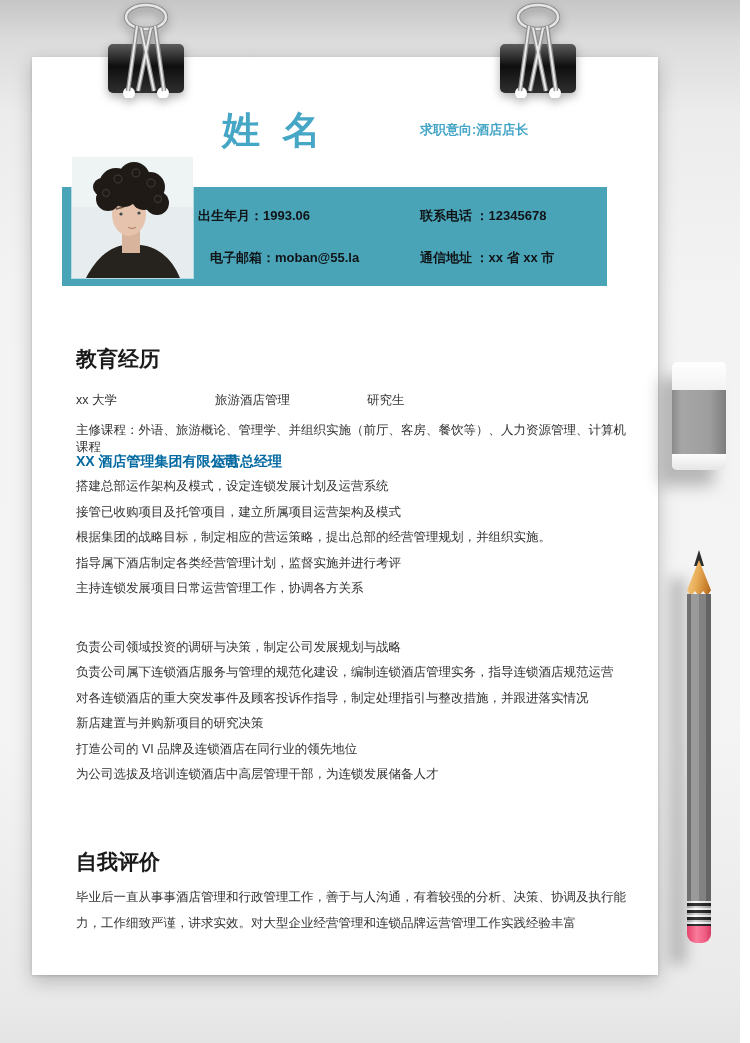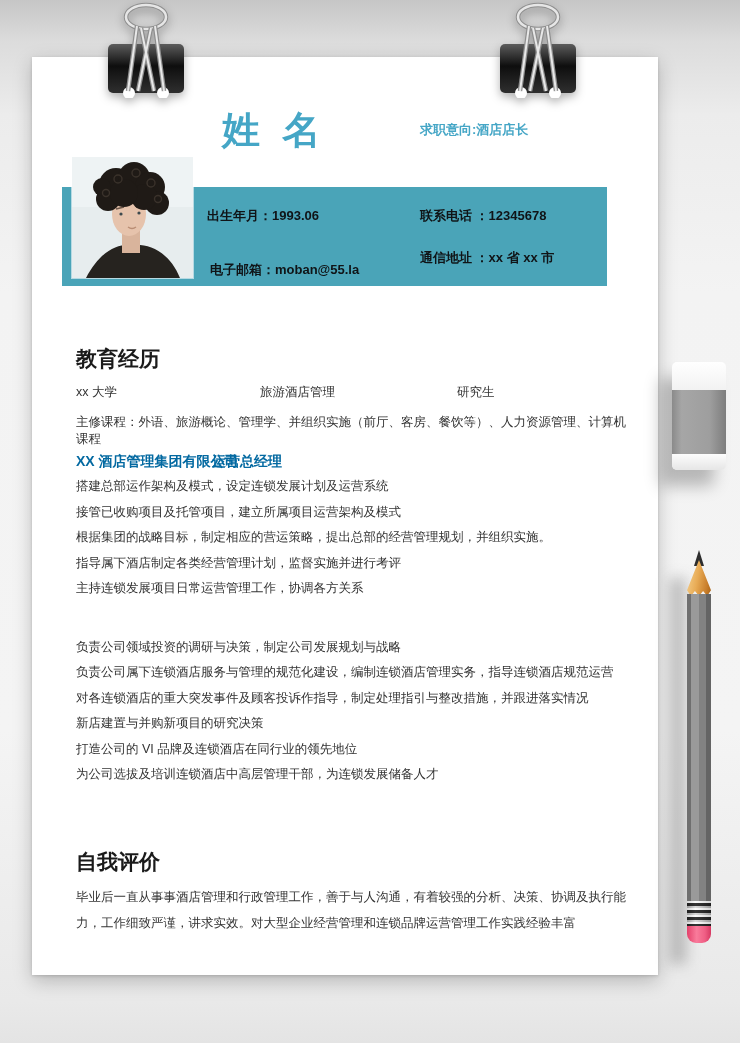--- a/index.html
+++ b/index.html
@@ -34,37 +34,37 @@
   }
 
   
   .info-bar {
     position:absolute; left:30px; top:130px; width:545px; height:99px;
     background:#4aa4b8;
   }
   .info-cell {
     position:absolute; font-size:13px; font-weight:600; color:#101417; white-space:nowrap;
   }
-  .cell-birth   { left:145px; top:20px; }
+  .cell-birth   { left:136px; top:20px; }
   .cell-phone   { left:358px; top:20px; }
-  .cell-email   { left:148px; top:74px; }
+  .cell-email   { left:148px; top:62px; }
   .cell-address { left:358px; top:62px; }
 
   .photo {
     position:absolute; left:40px; top:100px; width:121px; height:121px;
     box-shadow:0 0 0 1px rgba(255,255,255,.6);
   }
 
   
   .content { position:absolute; left:44px; right:30px; }
   .sec-title { font-size:21px; font-weight:bold; color:#1a1a1a; }
   .body-text { font-size:12.5px; color:#333333; }
 
   .sec-edu  { top:288px; }
-  .edu-row  { display:flex; margin-top:11px;gap:45px; }
+  .edu-row  { display:flex; margin-top:19px; }
   .edu-school { width:139px; }
   .edu-major  { width:152px; }
   .edu-courses { margin-top:13px; }
 
   .sec-work { top:385px; }
   .company-line { position:relative; margin-top:11px; font-size:14px; font-weight:bold; color:#0369a1; height:16px; }
   .company-line .role { position:absolute; top:0; }
   .role-0 { left:136px; }
   .role-1 { left:122px; }
   .duties { margin-top:5px; line-height:25.5px; }

